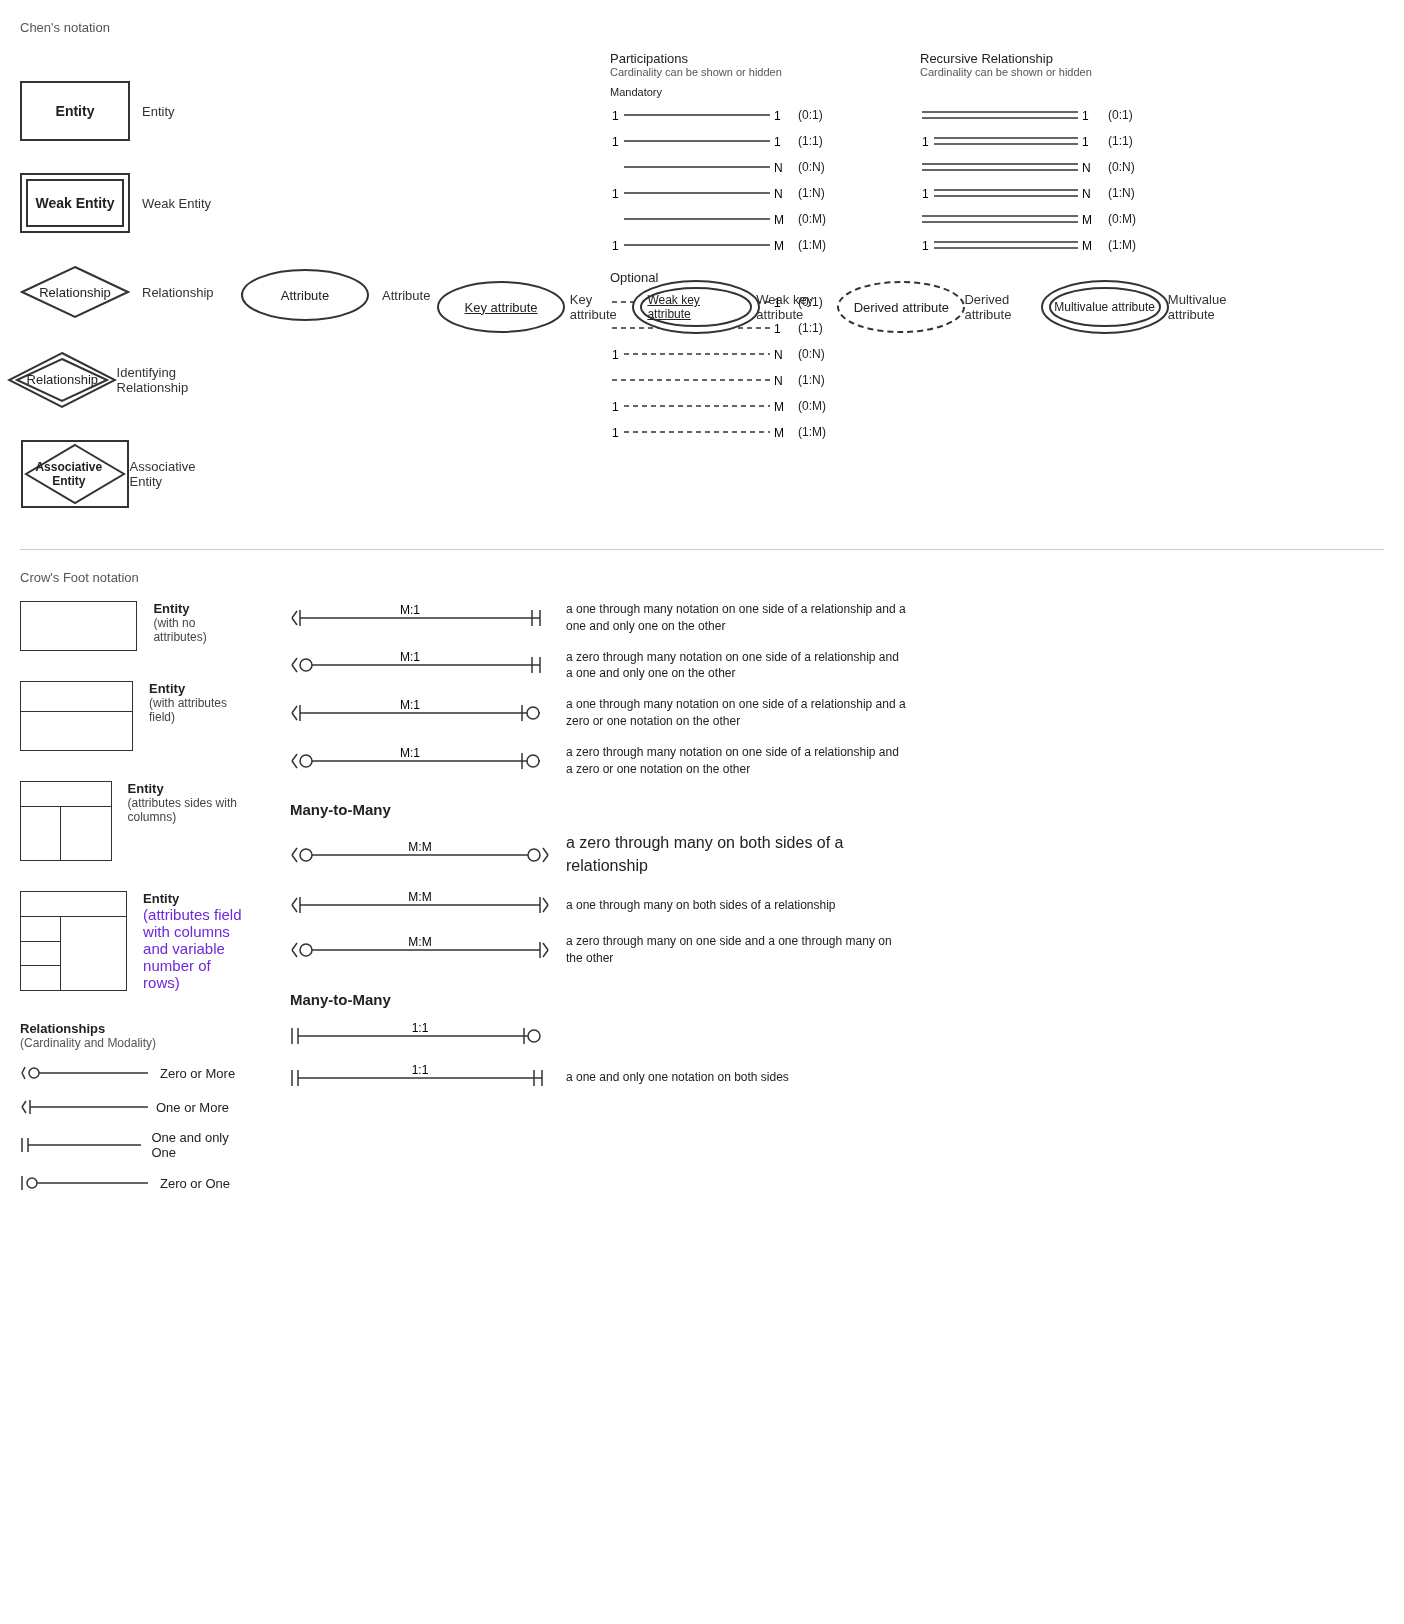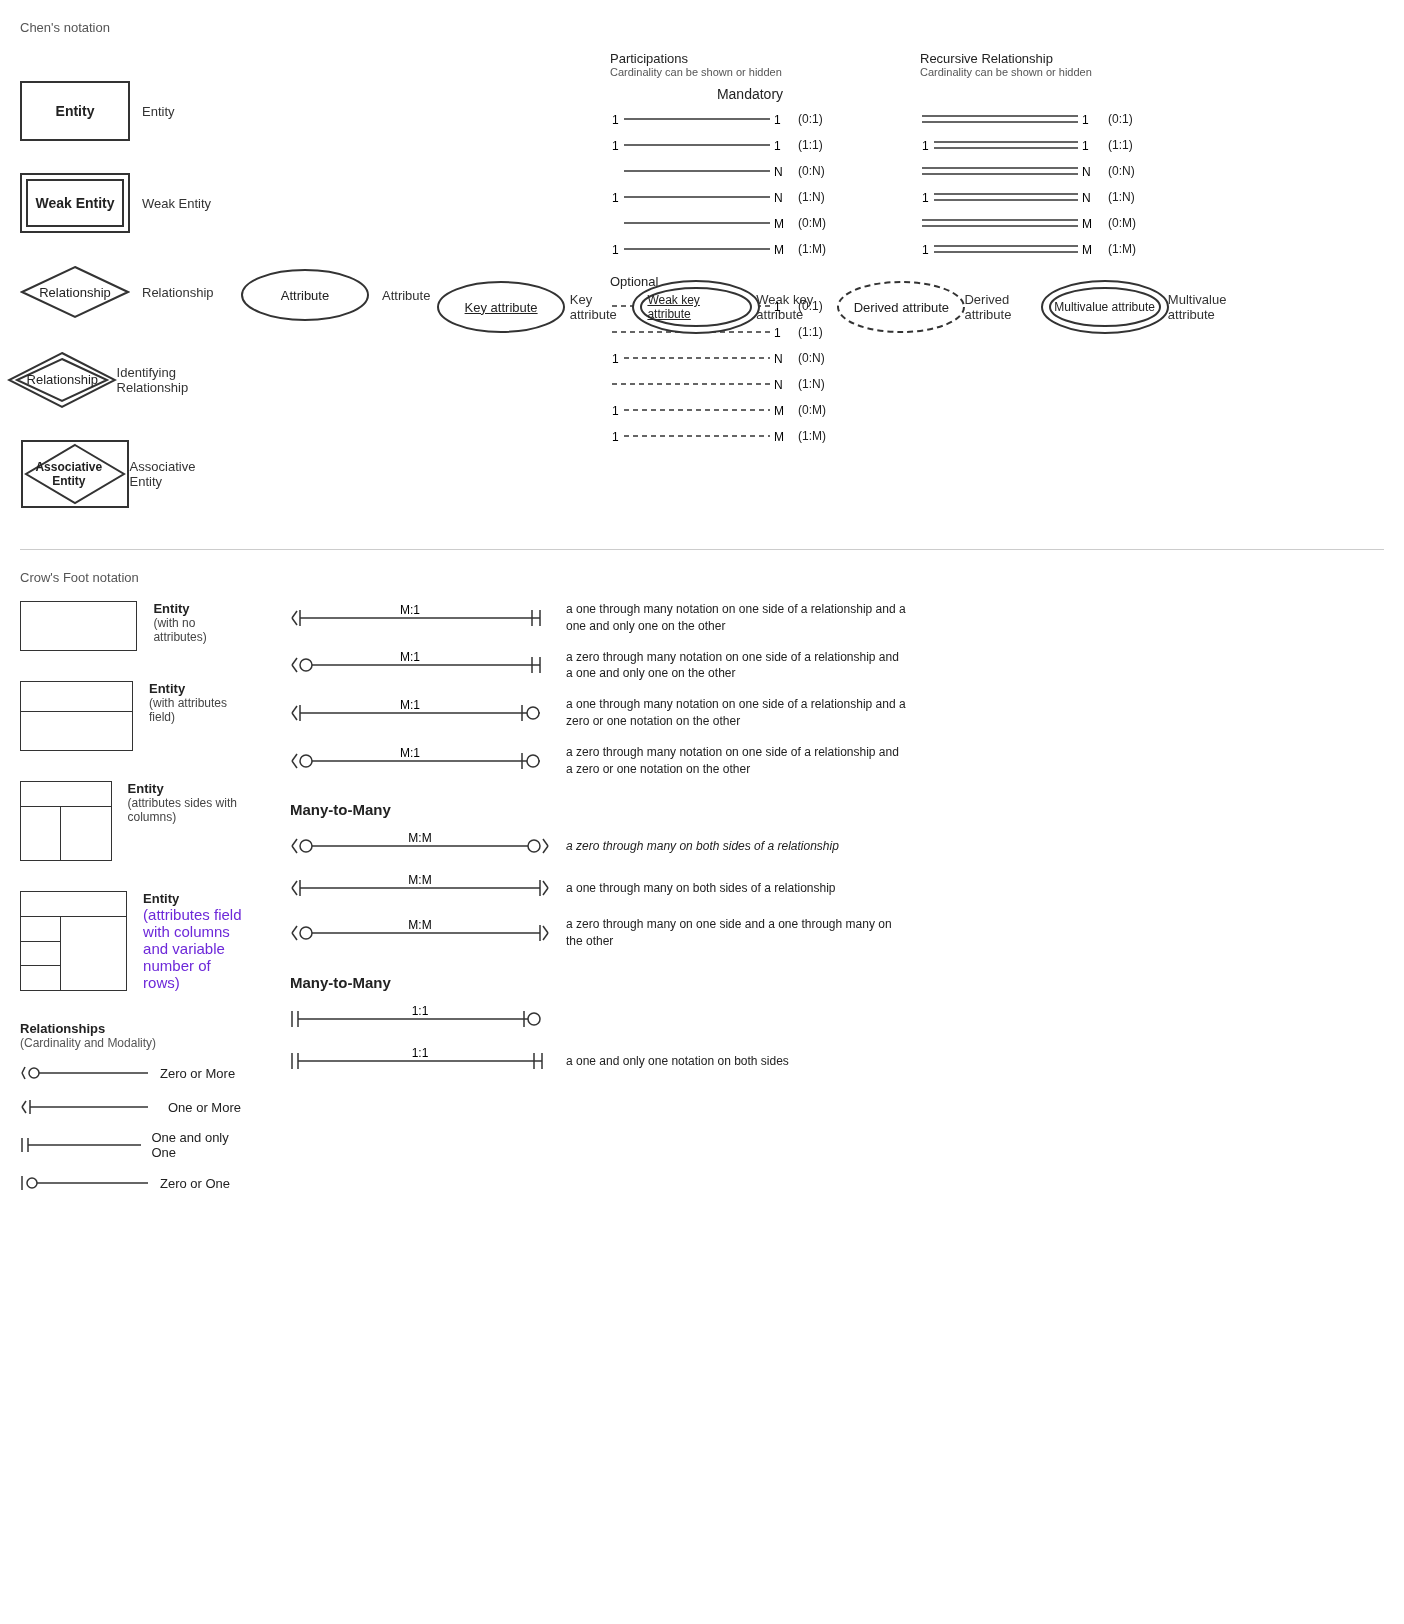--- a/index.html
+++ b/index.html
@@ -311,21 +311,21 @@
         <div style="width:280px;">
           <div style="font-size:13px; font-weight:normal;">Participations</div>
           <div style="font-size:11px; color:#555;">Cardinality can be shown or hidden</div>
         </div>
         <div style="width:280px; padding-left:30px;">
           <div style="font-size:13px; font-weight:normal;">Recursive Relationship</div>
           <div style="font-size:11px; color:#555;">Cardinality can be shown or hidden</div>
         </div>
       </div>
 
-      <div style="font-size:14px; font-weight:normal; margin-bottom:6px; width:280px; text-align:center;">Mandatory</div>
+      <div style="font-size:11px; font-weight:normal; margin-bottom:6px; width:280px; text-align:left;">Mandatory</div>
 
       <div style="display:flex; gap:0;">
 
         <div style="width:280px; display:flex; flex-direction:column; gap:4px;">
 
           <div style="display:flex; align-items:center; gap:8px;">
             <svg width="180" height="22">
               <text x="2" y="16" font-size="12">1</text>
               <line x1="14" y1="11" x2="160" y2="11" stroke="#333" stroke-width="1.5"></line>
               <text x="164" y="16" font-size="12">1</text>
@@ -564,21 +564,21 @@
           <svg width="130" height="22">
 
             <line x1="2" y1="11" x2="5" y2="5" stroke="#333" stroke-width="1.5"></line>
             <line x1="2" y1="11" x2="5" y2="17" stroke="#333" stroke-width="1.5"></line>
             <circle cx="14" cy="11" r="5" fill="white" stroke="#333" stroke-width="1.5"></circle>
             <line x1="19" y1="11" x2="128" y2="11" stroke="#333" stroke-width="1.5"></line>
           </svg>
           <span style="font-size:13px;">Zero or More</span>
         </div>
 
-        <div style="display:flex; align-items:center; gap:18px; margin-bottom:12px;">
+        <div style="display:flex; align-items:center; gap:6px; margin-bottom:12px;">
           <svg width="130" height="22">
             <line x1="2" y1="11" x2="6" y2="5" stroke="#333" stroke-width="1.5"></line>
             <line x1="2" y1="11" x2="6" y2="17" stroke="#333" stroke-width="1.5"></line>
             <line x1="10" y1="4" x2="10" y2="18" stroke="#333" stroke-width="1.5"></line>
             <line x1="10" y1="11" x2="128" y2="11" stroke="#333" stroke-width="1.5"></line>
           </svg>
           <span style="font-size:13px;">One or More</span>
         </div>
 
         <div style="display:flex; align-items:center; gap:10px; margin-bottom:12px;">
@@ -674,21 +674,21 @@
           <line x1="2" y1="14" x2="7" y2="7" stroke="#333" stroke-width="1.5"></line>
           <line x1="2" y1="14" x2="7" y2="21" stroke="#333" stroke-width="1.5"></line>
           <circle cx="16" cy="14" r="6" fill="white" stroke="#333" stroke-width="1.5"></circle>
           <line x1="22" y1="14" x2="238" y2="14" stroke="#333" stroke-width="1.5"></line>
 
           <line x1="258" y1="14" x2="253" y2="7" stroke="#333" stroke-width="1.5"></line>
           <line x1="258" y1="14" x2="253" y2="21" stroke="#333" stroke-width="1.5"></line>
           <circle cx="244" cy="14" r="6" fill="white" stroke="#333" stroke-width="1.5"></circle>
           <text x="130" y="10" font-size="12" text-anchor="middle">M:M</text>
         </svg>
-        <span style="font-size:12px; max-width:340px; line-height:1.4;font-style:italic;">a zero through many on both sides of a relationship</span>
+        <span style="font-size:16px; max-width:340px; line-height:1.4;">a zero through many on both sides of a relationship</span>
       </div>
 
       <div style="display:flex; align-items:center; gap:16px; margin-bottom:14px;">
         <svg width="260" height="28">
 
           <line x1="2" y1="14" x2="7" y2="7" stroke="#333" stroke-width="1.5"></line>
           <line x1="2" y1="14" x2="7" y2="21" stroke="#333" stroke-width="1.5"></line>
           <line x1="10" y1="6" x2="10" y2="22" stroke="#333" stroke-width="1.5"></line>
           <line x1="10" y1="14" x2="250" y2="14" stroke="#333" stroke-width="1.5"></line>
 

